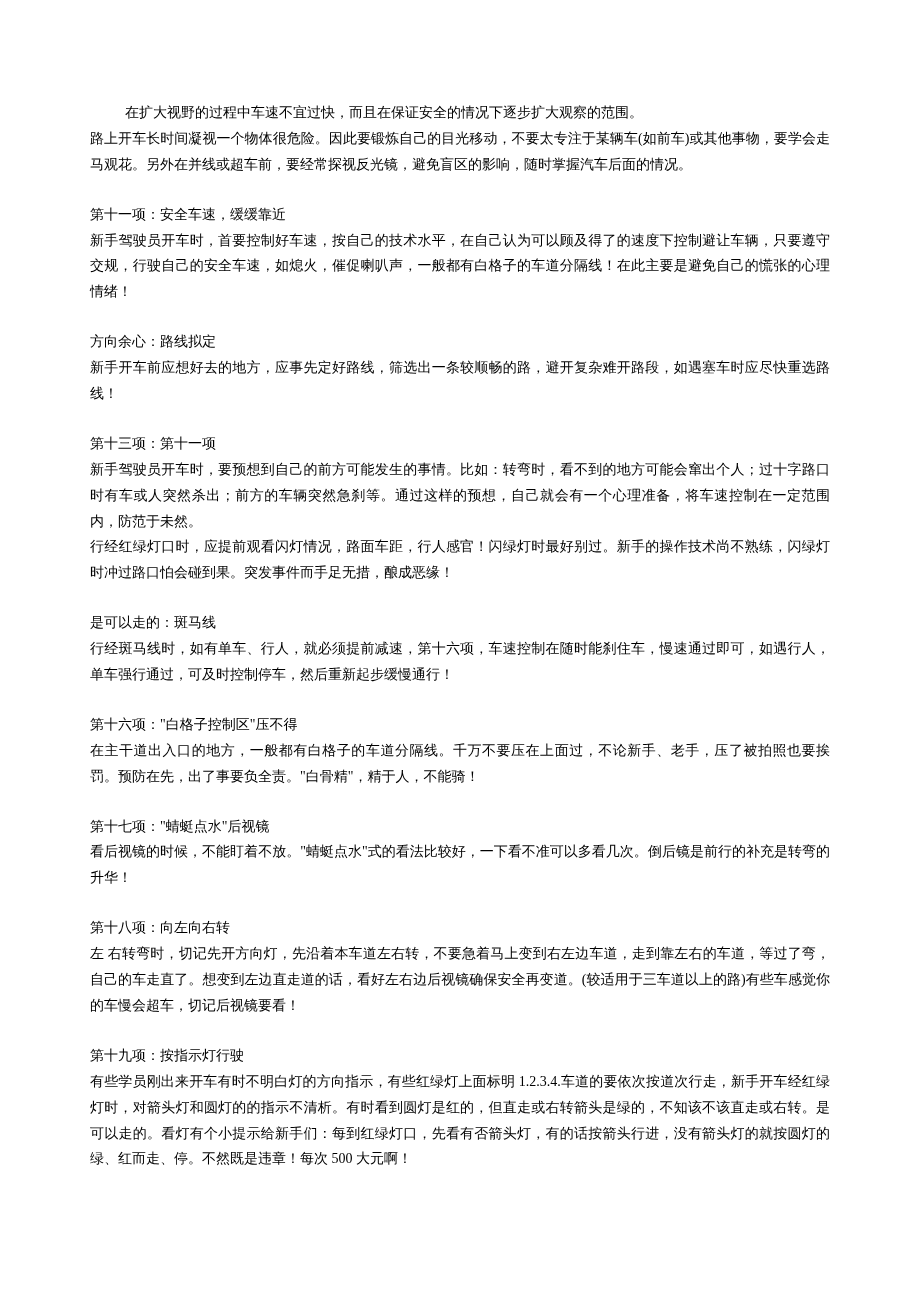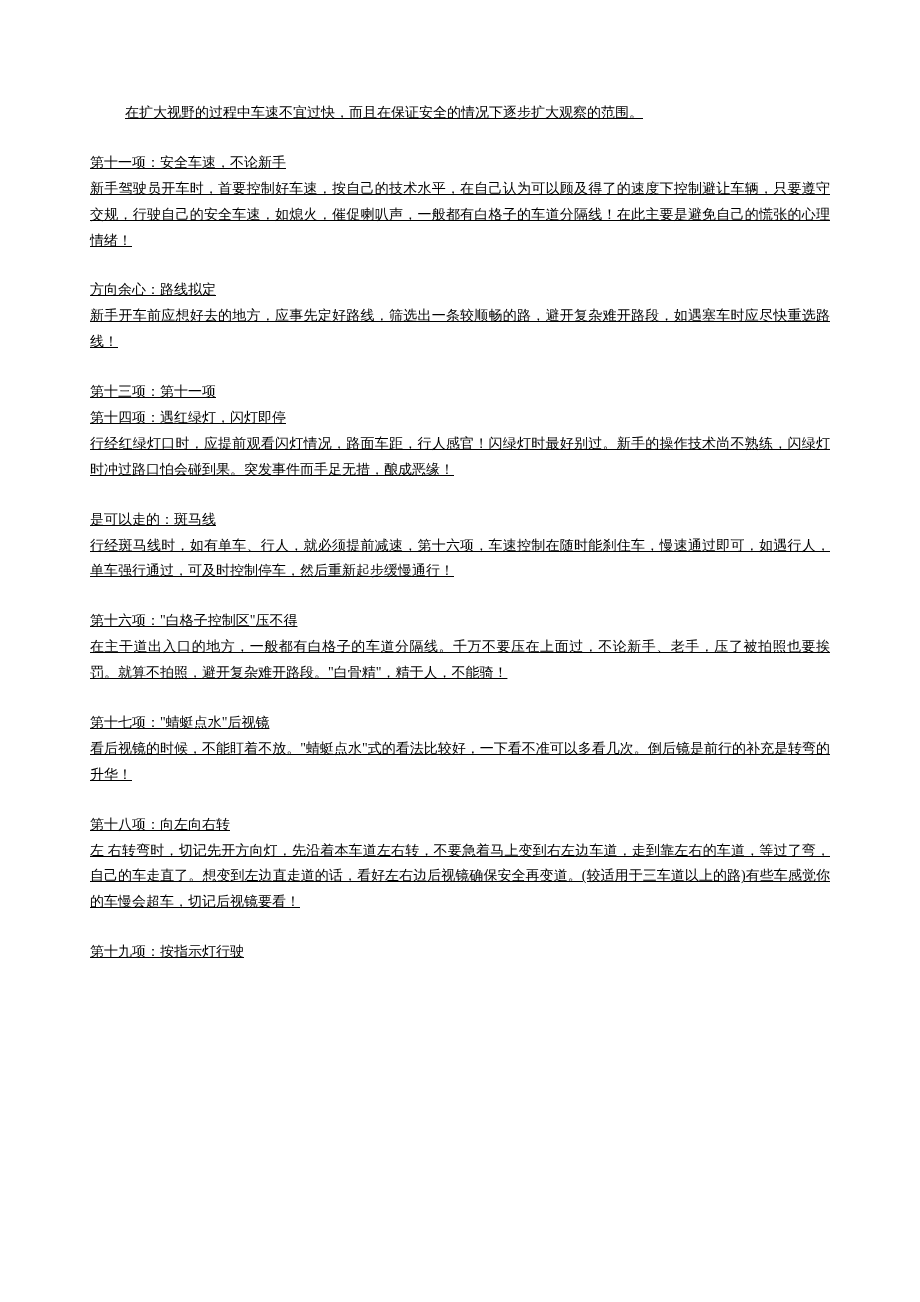--- a/index.html
+++ b/index.html
@@ -9,71 +9,72 @@
       color: #000;
       background: #fff;
       width: 920px;
       margin: 0;
       padding: 100px 90px 80px 90px;
       box-sizing: border-box;
     }
     p {
       margin: 0;
       text-align: justify;
-      text-decoration: underline;
     }
     .indent {
       text-indent: 2.5em;
     }
     .block {
       margin-bottom: 24px;
     }
     .block:last-child {
       margin-bottom: 0;
       margin-top: 24px;
     }
   </style>
 </head>
 <body>
 
 <div class="block">
   <p class="indent">在扩大视野的过程中车速不宜过快，而且在保证安全的情况下逐步扩大观察的范围。</p>
+  <p>路上开车长时间凝视一个物体很危险。因此要锻炼自己的目光移动，不要太专注于某辆车(如前车)或其他事物，要学会走马观花。另外在并线或超车前，要经常探视反光镜，避免盲区的影响，随时掌握汽车后面的情况。</p>
 </div>
 
 <div class="block">
-  <p>第十一项：安全车速，不论新手</p>
+  <p>第十一项：安全车速，缓缓靠近</p>
   <p>新手驾驶员开车时，首要控制好车速，按自己的技术水平，在自己认为可以顾及得了的速度下控制避让车辆，只要遵守交规，行驶自己的安全车速，如熄火，催促喇叭声，一般都有白格子的车道分隔线！在此主要是避免自己的慌张的心理情绪！</p>
 </div>
 
 <div class="block">
   <p>方向余心：路线拟定</p>
   <p>新手开车前应想好去的地方，应事先定好路线，筛选出一条较顺畅的路，避开复杂难开路段，如遇塞车时应尽快重选路线！</p>
 </div>
 
 <div class="block">
   <p>第十三项：第十一项</p>
-  <p>第十四项：遇红绿灯，闪灯即停</p>
+  <p>新手驾驶员开车时，要预想到自己的前方可能发生的事情。比如：转弯时，看不到的地方可能会窜出个人；过十字路口时有车或人突然杀出；前方的车辆突然急刹等。通过这样的预想，自己就会有一个心理准备，将车速控制在一定范围内，防范于未然。</p>
   <p>行经红绿灯口时，应提前观看闪灯情况，路面车距，行人感官！闪绿灯时最好别过。新手的操作技术尚不熟练，闪绿灯时冲过路口怕会碰到果。突发事件而手足无措，酿成恶缘！</p>
 </div>
 
 <div class="block">
   <p>是可以走的：斑马线</p>
   <p>行经斑马线时，如有单车、行人，就必须提前减速，第十六项，车速控制在随时能刹住车，慢速通过即可，如遇行人，单车强行通过，可及时控制停车，然后重新起步缓慢通行！</p>
 </div>
 
 <div class="block">
   <p>第十六项："白格子控制区"压不得</p>
-  <p>在主干道出入口的地方，一般都有白格子的车道分隔线。千万不要压在上面过，不论新手、老手，压了被拍照也要挨罚。就算不拍照，避开复杂难开路段。"白骨精"，精于人，不能骑！</p>
+  <p>在主干道出入口的地方，一般都有白格子的车道分隔线。千万不要压在上面过，不论新手、老手，压了被拍照也要挨罚。预防在先，出了事要负全责。"白骨精"，精于人，不能骑！</p>
 </div>
 
 <div class="block">
   <p>第十七项："蜻蜓点水"后视镜</p>
   <p>看后视镜的时候，不能盯着不放。"蜻蜓点水"式的看法比较好，一下看不准可以多看几次。倒后镜是前行的补充是转弯的升华！</p>
 </div>
 
 <div class="block">
   <p>第十八项：向左向右转</p>
   <p>左 右转弯时，切记先开方向灯，先沿着本车道左右转，不要急着马上变到右左边车道，走到靠左右的车道，等过了弯，自己的车走直了。想变到左边直走道的话，看好左右边后视镜确保安全再变道。(较适用于三车道以上的路)有些车感觉你的车慢会超车，切记后视镜要看！</p>
 </div>
 
 <div class="block">
   <p>第十九项：按指示灯行驶</p>
+  <p>有些学员刚出来开车有时不明白灯的方向指示，有些红绿灯上面标明 1.2.3.4.车道的要依次按道次行走，新手开车经红绿灯时，对箭头灯和圆灯的的指示不清析。有时看到圆灯是红的，但直走或右转箭头是绿的，不知该不该直走或右转。是可以走的。看灯有个小提示给新手们：每到红绿灯口，先看有否箭头灯，有的话按箭头行进，没有箭头灯的就按圆灯的绿、红而走、停。不然既是违章！每次 500 大元啊！</p>
 </div>
 
 </body></html>

